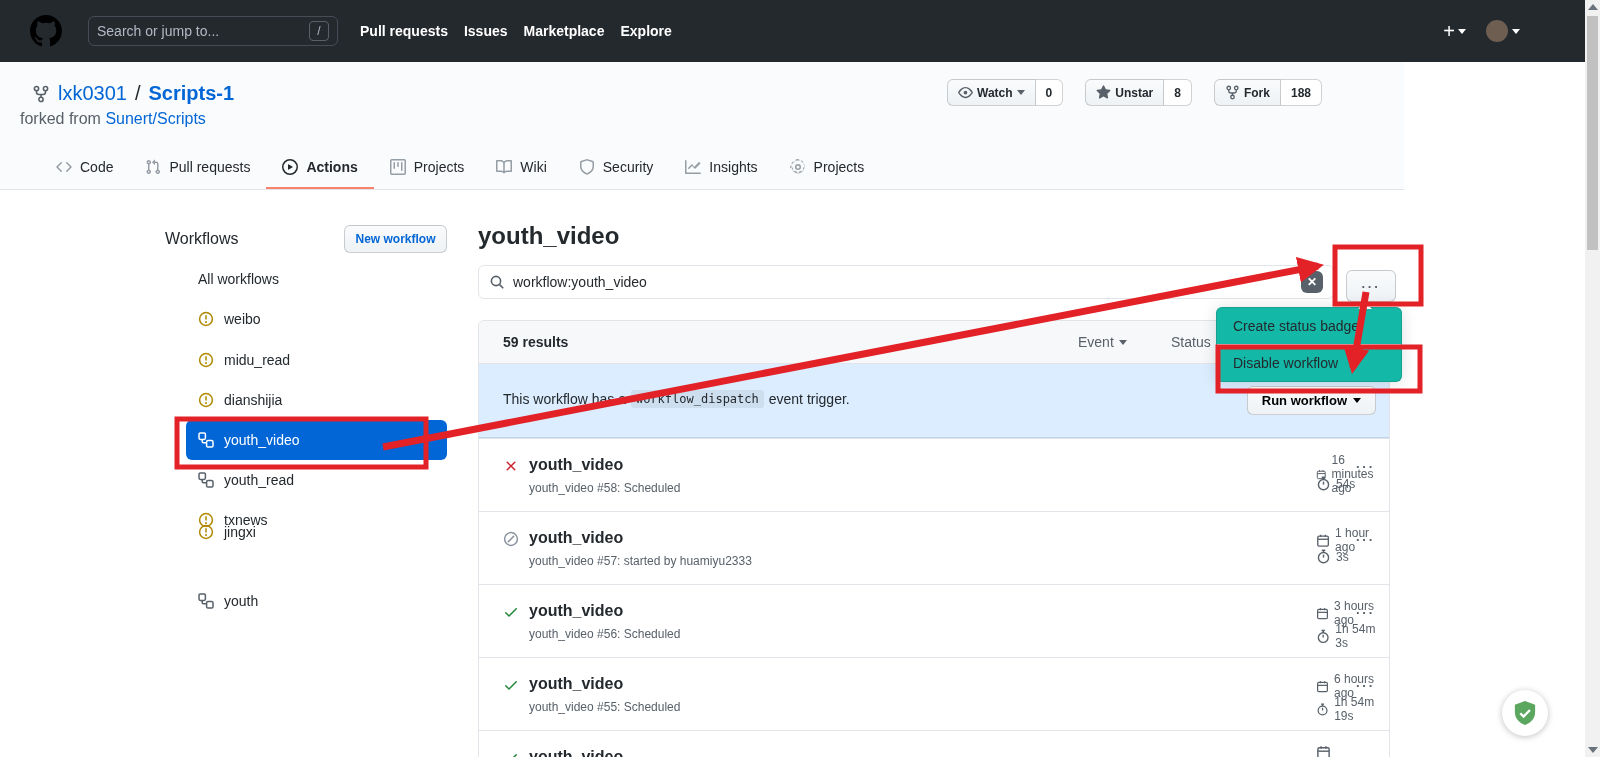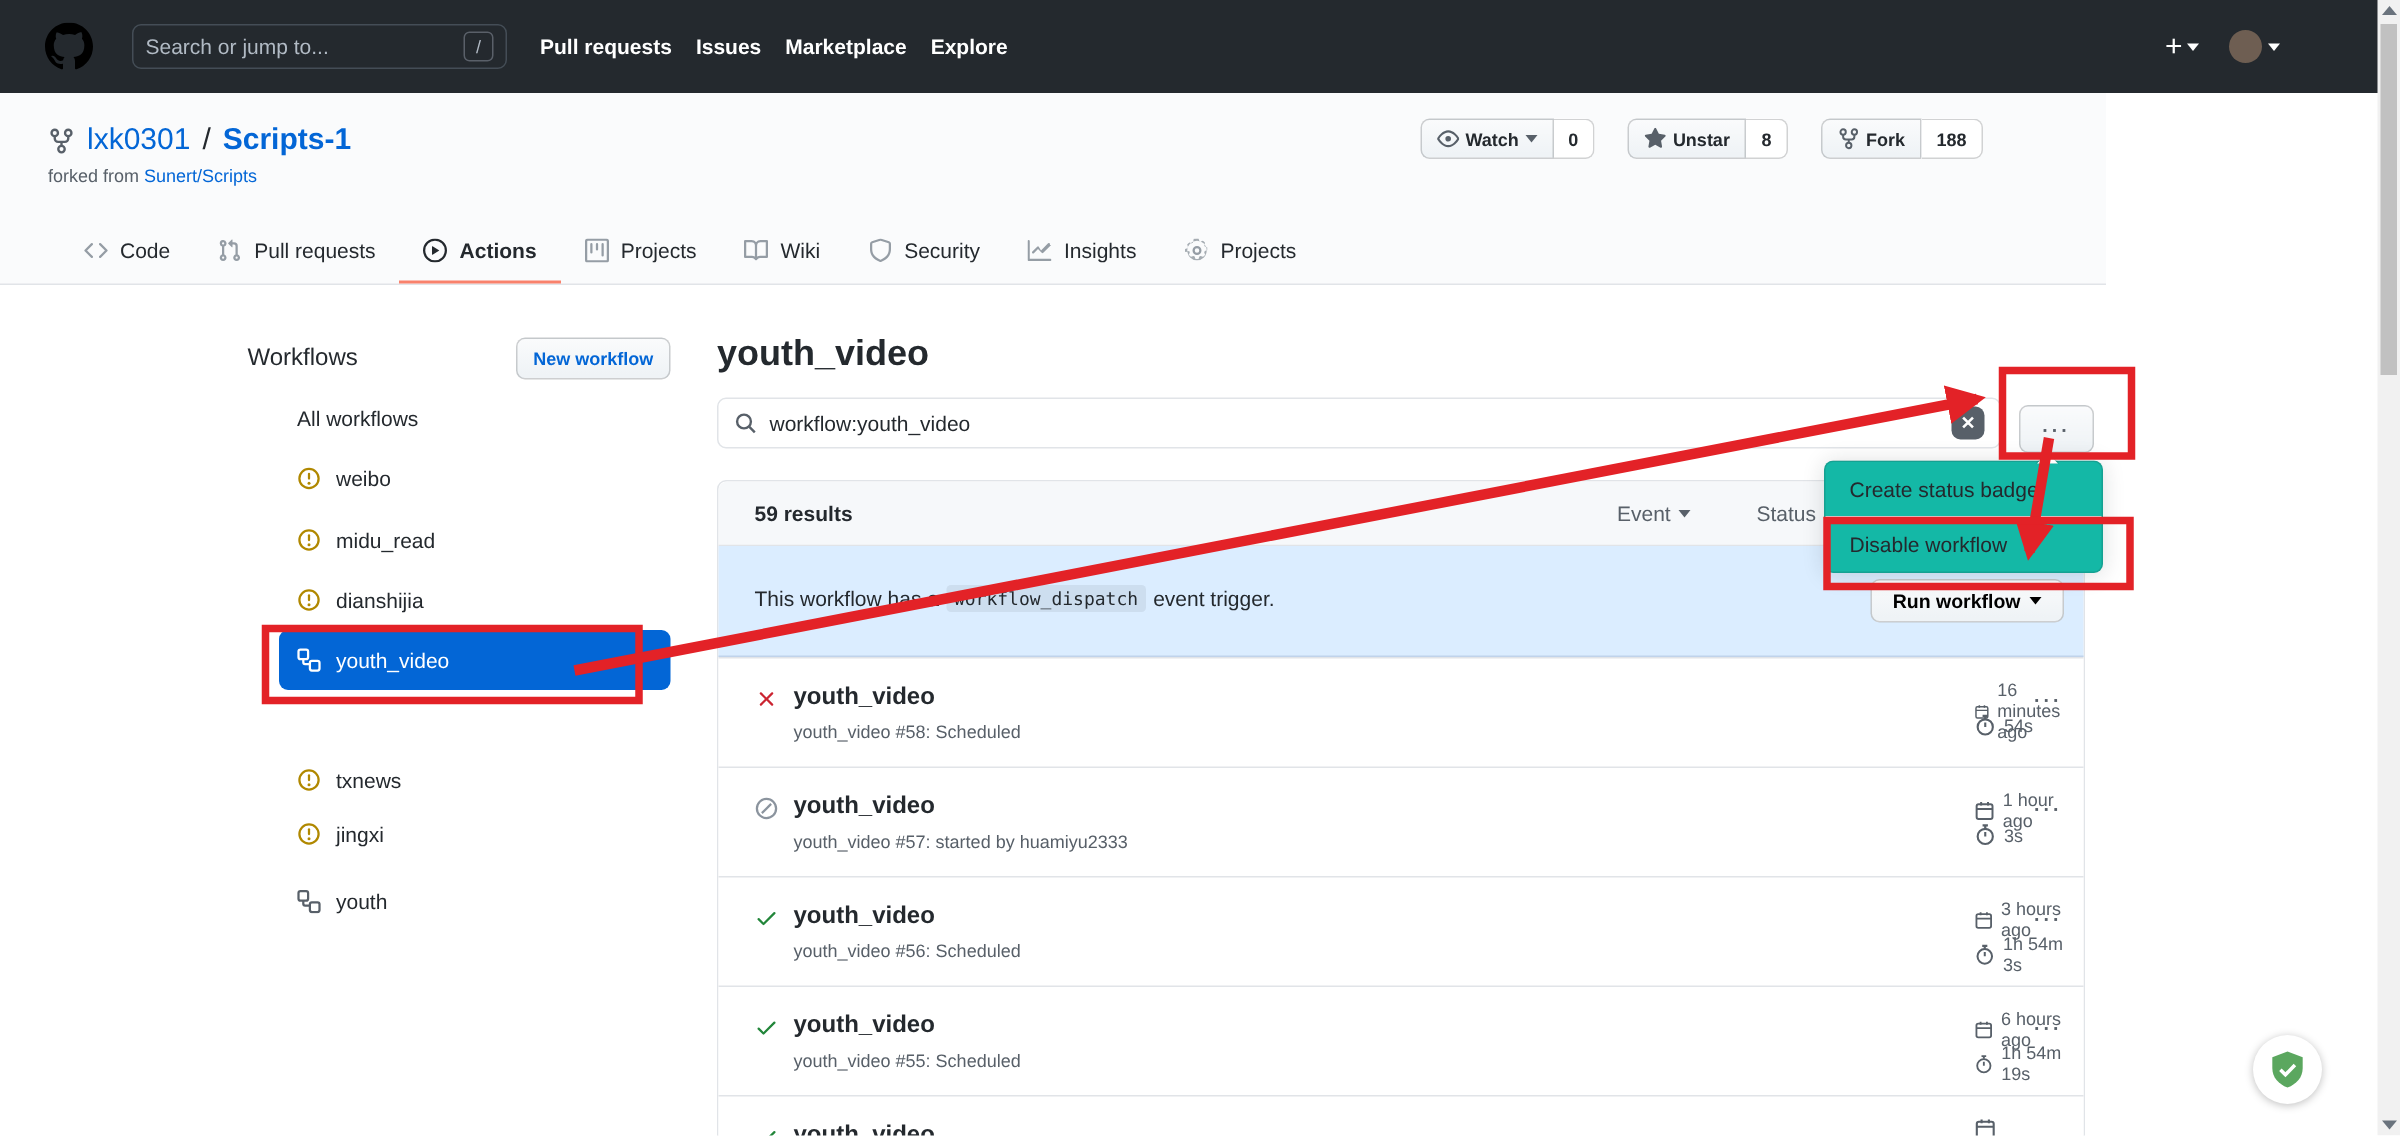--- a/index.html
+++ b/index.html
@@ -24,21 +24,21 @@
   .avatar { width:22px; height:22px; border-radius:50%; background:#6e5e52; }
   .caret { display:inline-block; width:0; height:0; border:4px solid transparent; border-top:5px solid currentColor; transform:translateY(2px); }
   .caret.white { color:#fff; }
 
   
   .repo-header { position:absolute; left:0; top:62px; width:1404px; height:128px; background:#fafbfc; border-bottom:1px solid #e1e4e8; }
   .repo-title { position:absolute; left:32px; top:20px; display:flex; align-items:center; gap:8px; font-size:20px; }
   .repo-title .lnk { color:#0366d6; text-decoration:none; cursor:pointer; }
   .repo-title .bold { font-weight:bold; }
   .repo-title .sep { color:#24292e; }
-  .fork-note { position:absolute; left:32px; top:48px; font-size:12px; color:#586069; }
+  .fork-note { position:absolute; left:20px; top:48px; font-size:16px; color:#586069; }
   .fork-note a { color:#0366d6; text-decoration:none; cursor:pointer; }
   .repo-actions { position:absolute; right:82px; top:17px; display:flex; gap:22px; }
   .btn-group { display:flex; font-size:12px; font-weight:bold; }
   .btn-part { display:flex; align-items:center; gap:4px; padding:4px 10px; height:27px;
     background-image:linear-gradient(-180deg,#fafbfc,#eff3f6 90%); border:1px solid rgba(27,31,35,.2); cursor:pointer; }
   .btn-part.first { border-radius:6px 0 0 6px; }
   .btn-count { display:flex; align-items:center; justify-content:center; padding:4px 10px; height:27px; background:#fff;
     border:1px solid rgba(27,31,35,.2); border-left:none; border-radius:0 6px 6px 0; cursor:pointer; }
   .btn-part .ic { color:#586069; }
 
@@ -353,27 +353,33 @@
         <use href="#i-warning"></use>
       </svg>
       <span>dianshijia</span>
     </div>
   <div class="wf-item workflow selected" style="top:420px">
       <svg class="ic" width="16" height="16">
         <use href="#i-workflow"></use>
       </svg>
       <span>youth_video</span>
     </div>
+  <div class="wf-item workflow" style="top:460px">
+      <svg class="ic" width="16" height="16">
+        <use href="#i-workflow"></use>
+      </svg>
+      <span>youth_read</span>
+    </div>
   <div class="wf-item warning" style="top:500px">
       <svg class="ic" width="16" height="16">
         <use href="#i-warning"></use>
       </svg>
       <span>txnews</span>
     </div>
-  <div class="wf-item warning" style="top:536px">
+  <div class="wf-item warning" style="top:512px">
       <svg class="ic" width="16" height="16">
         <use href="#i-warning"></use>
       </svg>
       <span>jingxi</span>
     </div>
   <div class="wf-item workflow" style="top:581px">
       <svg class="ic" width="16" height="16">
         <use href="#i-workflow"></use>
       </svg>
       <span>youth</span>

